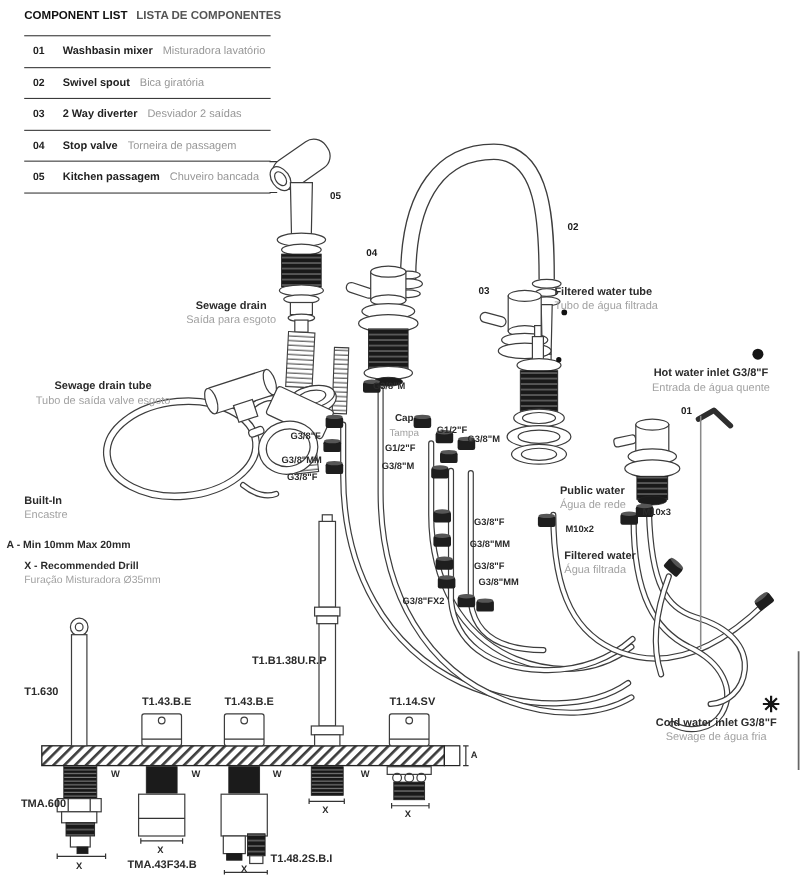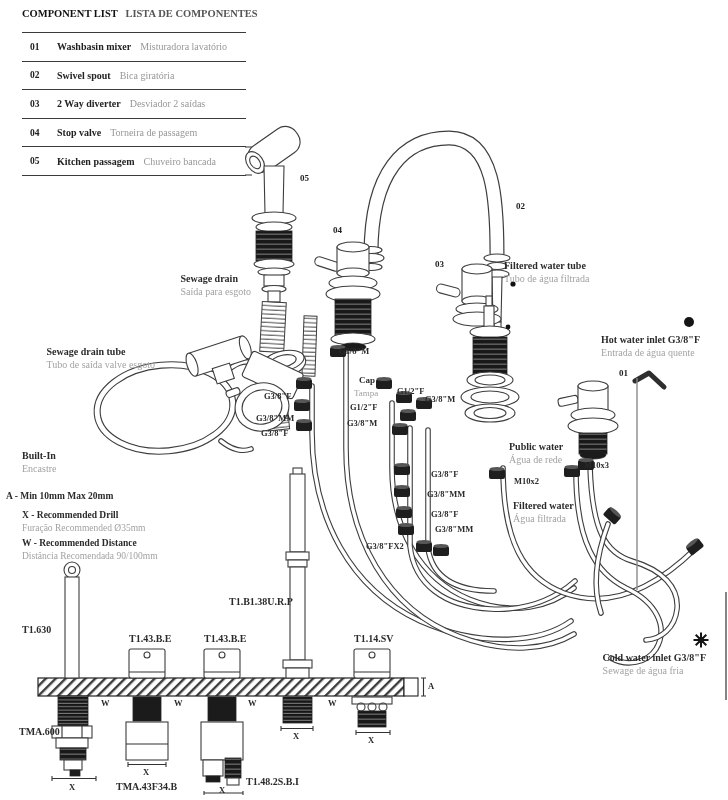--- a/index.html
+++ b/index.html
@@ -1,17 +1,17 @@
 <!DOCTYPE html>
 <html><head>
 <meta charset="utf-8">
 <style>
   html,body{margin:0;padding:0;background:#fff}
   .canvas{position:relative;width:728px;height:800px;background:#fff;overflow:hidden;
-          font-family:Liberation Serif, serif;color:#2b2b2b}
+          font-family:Liberation Sans, sans-serif;color:#2b2b2b}
   svg{position:absolute;left:0;top:0}
   
   .ln{fill:#fff;stroke:#3d3d3d;stroke-width:1.1}
   .lnn{fill:none;stroke:#3d3d3d;stroke-width:1.1}
   .blk{fill:#1b1b1b;stroke:#222;stroke-width:.8}
   .hO{fill:none;stroke:#3d3d3d;stroke-width:5.6;stroke-linecap:round}
   .hI{fill:none;stroke:#fff;stroke-width:3.4;stroke-linecap:round}
   .aO{fill:none;stroke:#3d3d3d;stroke-width:15}
   .aI{fill:none;stroke:#fff;stroke-width:12.6}
   .brk{stroke:#333;stroke-width:1.1;fill:none}
@@ -22,21 +22,21 @@
   .ctitle .pt{font-weight:bold;color:#555;margin-left:5px}
   .crows{position:absolute;left:0;top:24px;width:224px;border-bottom:1px solid #3a3a3a}
   .crow{display:flex;align-items:center;height:27.6px;border-top:1px solid #3a3a3a;
         padding-left:8px;white-space:nowrap}
   .cnum{font-weight:bold;font-size:9.5px;color:#222;width:27px}
   .cen{font-weight:bold;font-size:10px;color:#222}
   .cpt{font-size:10px;color:#979797;margin-left:9px}
   .lbl{position:absolute;font-size:10px;line-height:13px;white-space:nowrap}
   .lbl .en{font-weight:bold;color:#2b2b2b;display:block}
   .lbl .pt{color:#a2a2a2;display:block}
-  .ra{text-align:left}
+  .ra{text-align:center}
   .fit{position:absolute;font-size:8.5px;font-weight:bold;color:#2b2b2b;white-space:nowrap}
   .fitg{color:#a2a2a2;font-weight:normal;font-size:9px}
   .code{position:absolute;font-size:10px;font-weight:bold;color:#2b2b2b;white-space:nowrap}
   .pnum{position:absolute;font-size:9px;font-weight:bold;color:#1d1d1d}
   .dim{position:absolute;font-size:8.5px;font-weight:bold;color:#2b2b2b}
   .note{position:absolute;font-size:9.5px;line-height:12.5px;white-space:nowrap}
   .note .en{font-weight:bold;color:#2b2b2b;display:block}
   .note .pt{color:#a2a2a2;display:block}
 </style>
 </head>
@@ -395,25 +395,21 @@
 <div class="lbl" style="left:22px;top:449px">
   <span class="en">Built-In</span>
   <span class="pt">Encastre</span>
 </div>
 
 <div class="note" style="left:6px;top:490px">
   <span class="en">A - Min 10mm Max 20mm</span>
 </div>
 <div class="note" style="left:22px;top:509px">
   <span class="en">X - Recommended Drill</span>
-  <span class="pt">Furação Recommended Ø35mm</span>
-</div>
-<div class="note" style="left:22px;top:537px">
-  <span class="en">W - Recommended Distance</span>
-  <span class="pt">Distância Recomendada 90/100mm</span>
+  <span class="pt">Furação Misturadora Ø35mm</span>
 </div>
 
 <div class="fit" style="left:339px;top:346px">G3/8"M</div>
 <div class="fit" style="left:359px;top:375px;font-size:9px">Cap</div>
 <div class="fit fitg" style="left:354px;top:388px">Tampa</div>
 <div class="fit" style="left:397px;top:386px">G1/2"F</div>
 <div class="fit" style="left:425px;top:394px">G3/8"M</div>
 <div class="fit" style="left:350px;top:402px">G1/2"F</div>
 <div class="fit" style="left:347px;top:418px">G3/8"M</div>
 <div class="fit" style="left:264px;top:391px">G3/8"F</div>

